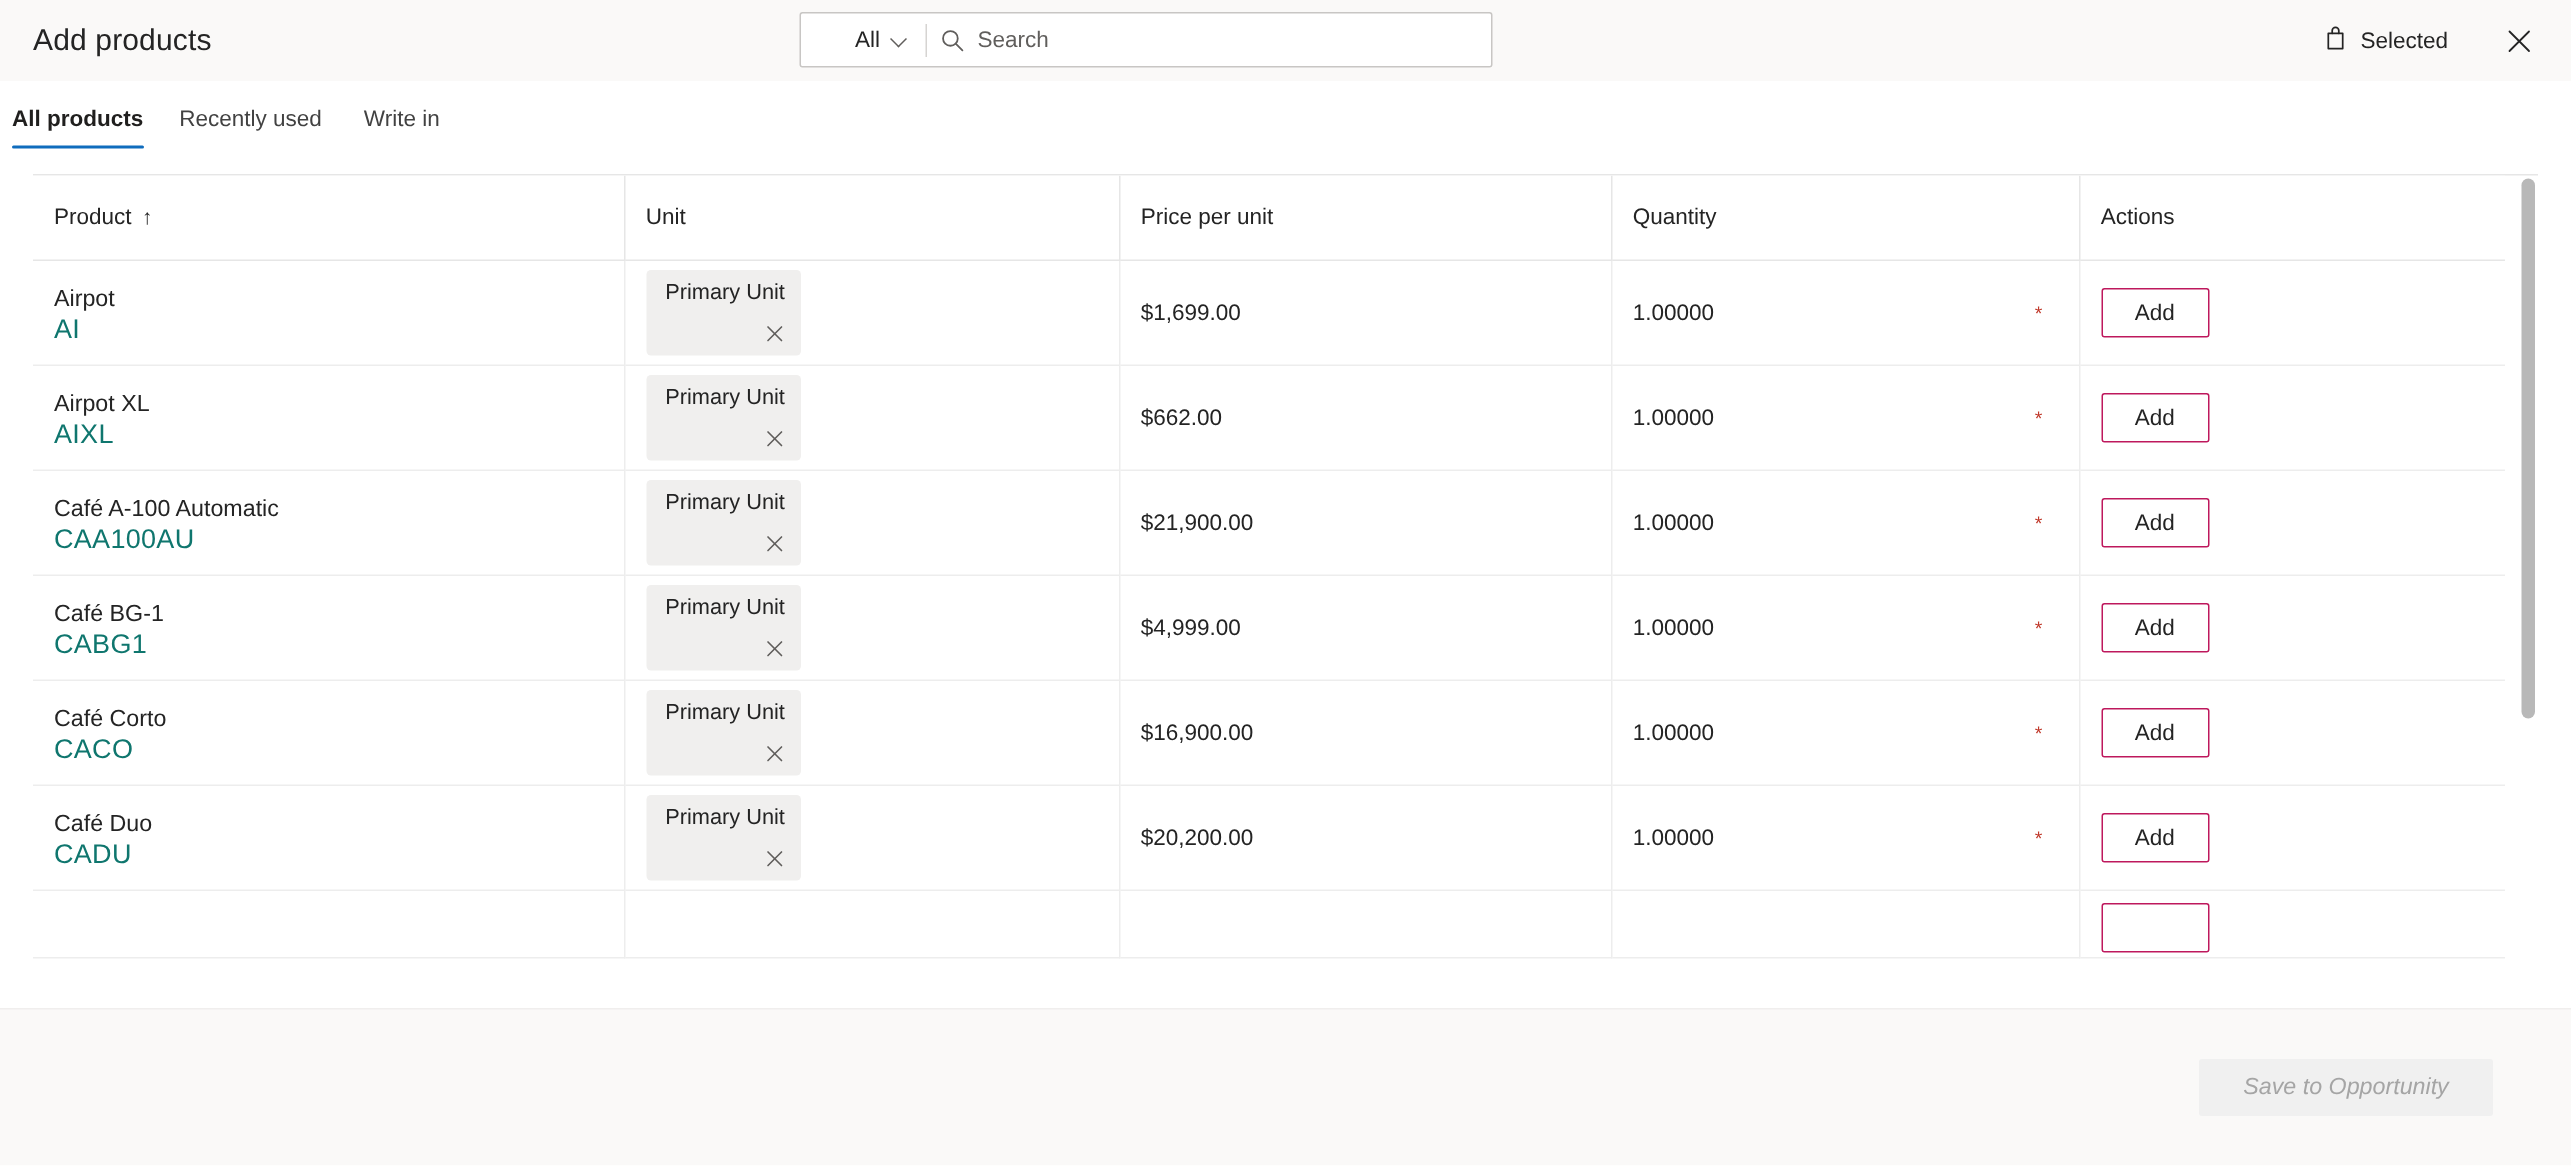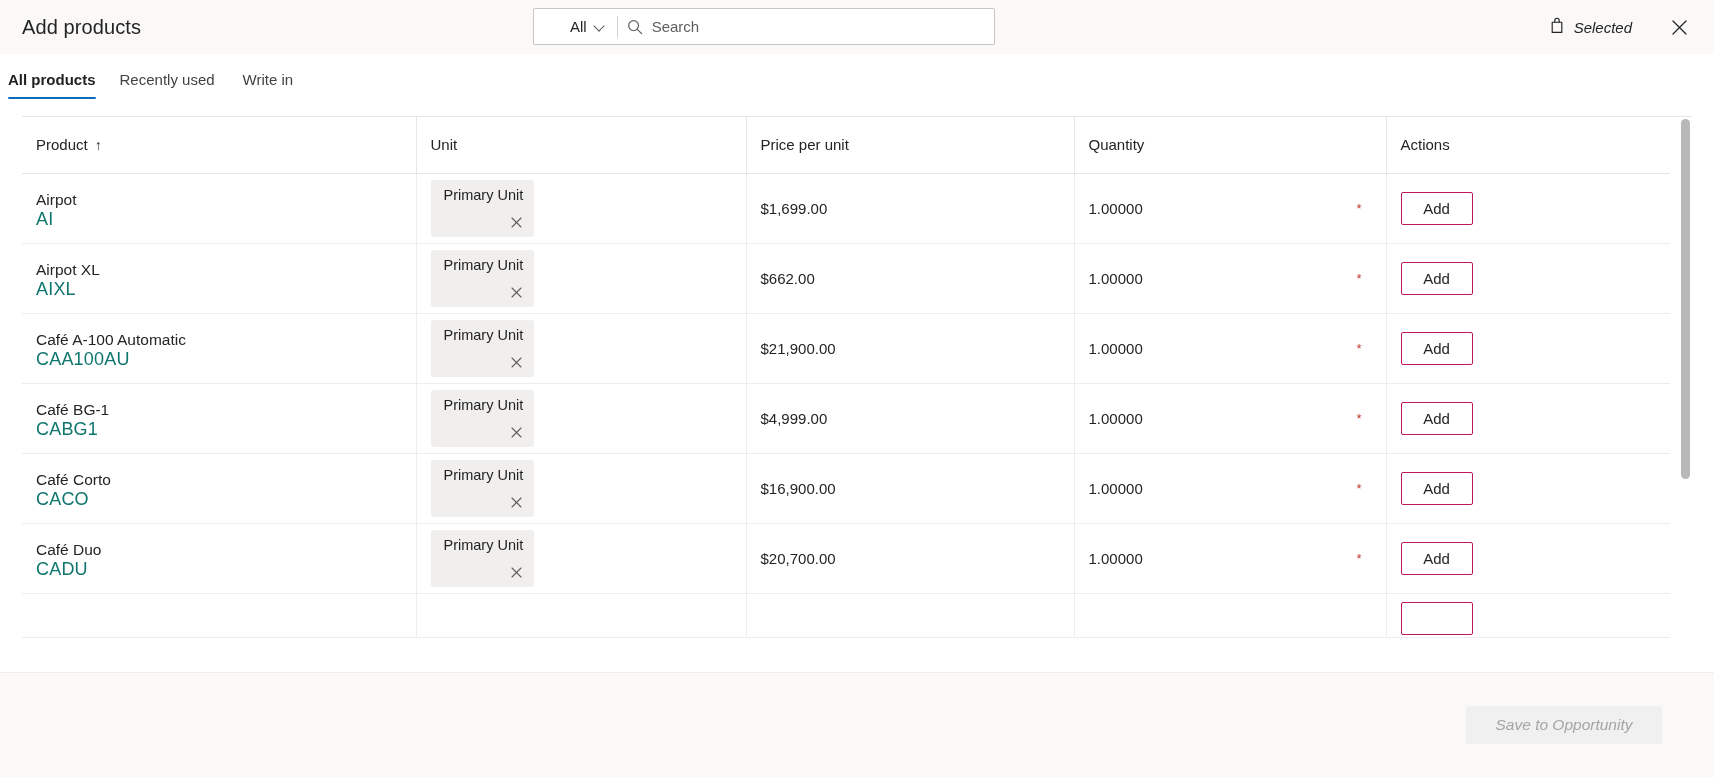--- a/index.html
+++ b/index.html
@@ -100,21 +100,20 @@
     height: 100%;
     padding: 0 8px 0 0;
   }
   .search-input::placeholder { color: #605e5c; opacity: 1; }
 
   .header-right {
     margin-left: auto;
     display: flex;
     align-items: center;
     gap: 26px;
-    font-style: italic;
   }
   .selected-btn {
     display: flex;
     align-items: center;
     gap: 9px;
     font-size: 15px;
     color: #242424;
     cursor: pointer;
     padding: 5px 4px;
     white-space: nowrap;
@@ -575,21 +574,21 @@
                 <span>Primary Unit</span>
                 <span class="chip-x">
                   <svg width="11" height="11" viewBox="0 0 11 11" fill="none" aria-hidden="true">
                     <line x1="1" y1="1" x2="10" y2="10" stroke="#605e5c" stroke-width="1.1" stroke-linecap="round"></line>
                     <line x1="10" y1="1" x2="1" y2="10" stroke="#605e5c" stroke-width="1.1" stroke-linecap="round"></line>
                   </svg>
                 </span>
               </span>
             </td>
             <td class="price-cell">
-              <span>$20,700.00</span>
+              <span>$20,200.00</span>
             </td>
             <td class="qty-cell">
               <div class="qty-inner">
                 <span>1.00000</span>
                 <span class="req-star">*</span>
               </div>
             </td>
             <td>
               <button class="add-btn">Add</button>
             </td>

